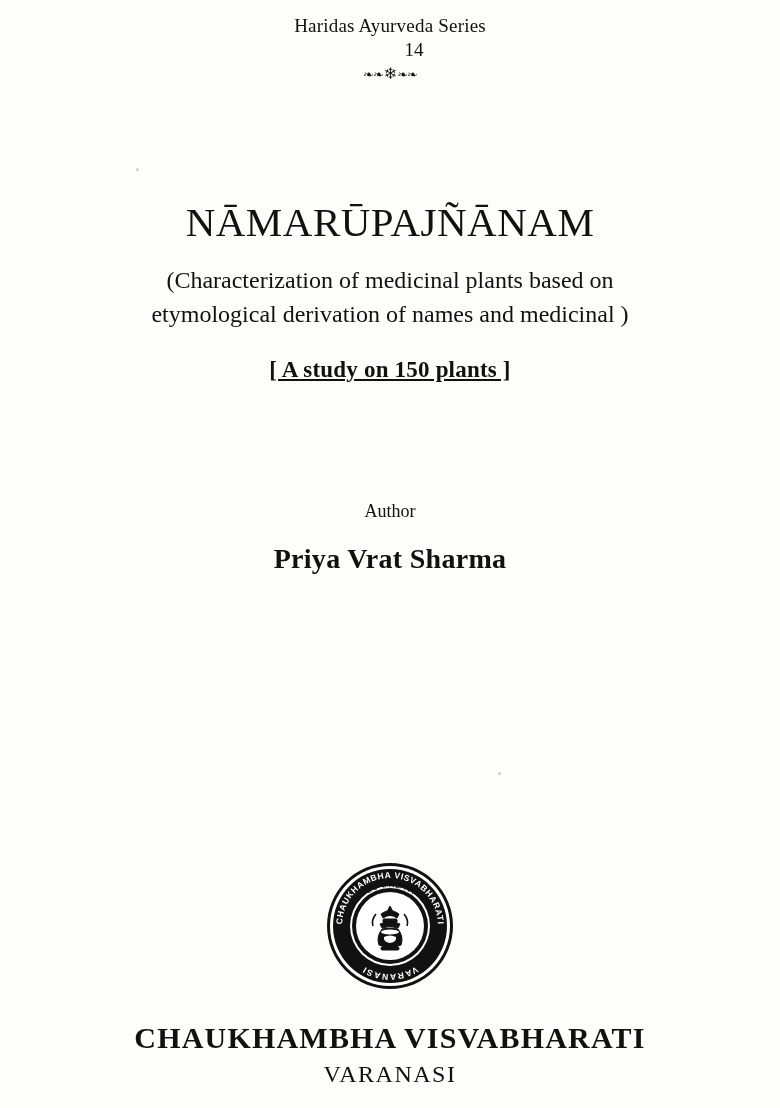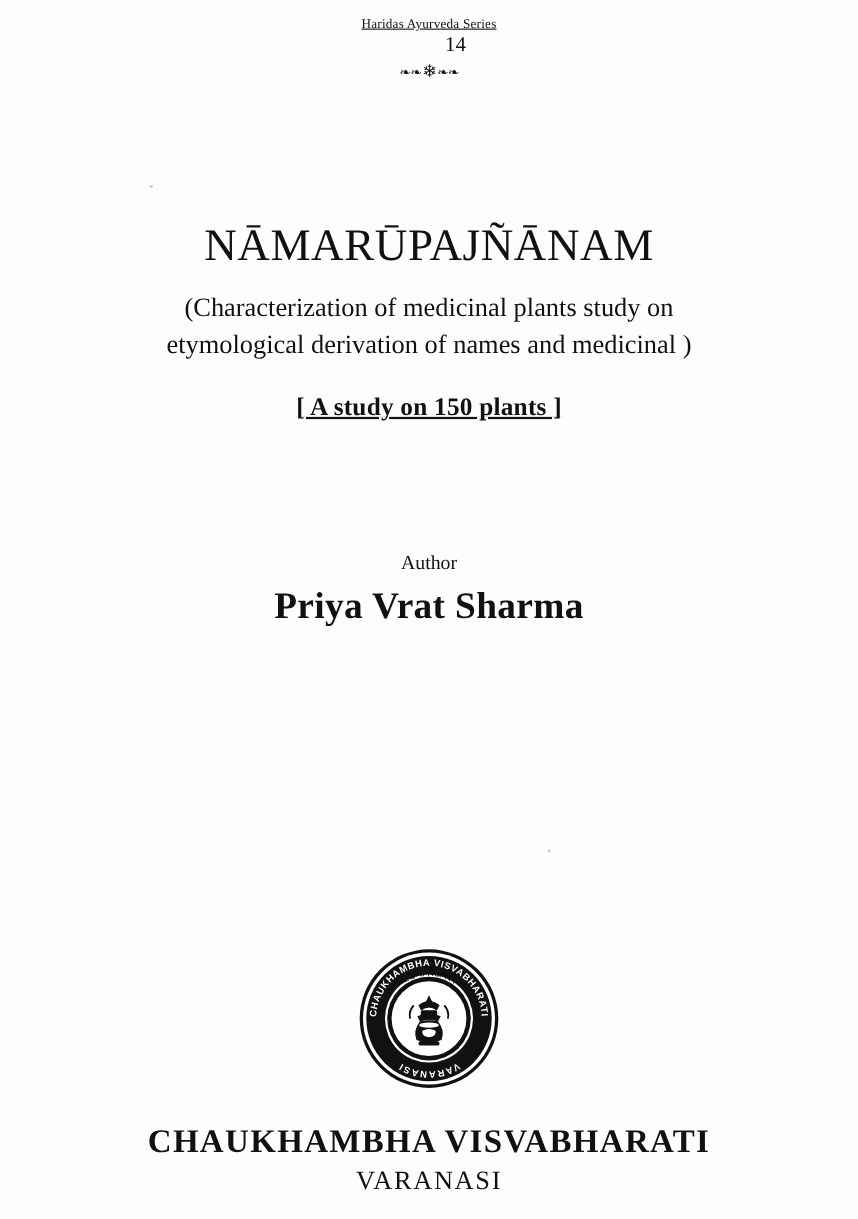--- a/index.html
+++ b/index.html
@@ -23,24 +23,23 @@
 
   
   .series-block {
     position: absolute;
     top: 14px;
     left: 0;
     right: 0;
     text-align: center;
   }
   .series-name {
-    font-size: 12px;
+    font-size: 19px;
     letter-spacing: 0.2px;
     line-height: 1.25;
-    text-decoration: underline;
   }
   .series-number {
     font-size: 19px;
     line-height: 1.3;
     padding-left: 48px;
   }
   .series-ornament {
     margin-top: 4px;
     font-size: 15px;
     letter-spacing: -1px;
@@ -95,22 +94,22 @@
     left: 0;
     right: 0;
     text-align: center;
   }
   .author-label {
     font-size: 18px;
     line-height: 1.3;
     text-align: center;
   }
   .author-name {
-    margin-top: 10px;
-    font-size: 34px;
+    margin-top: 20px;
+    font-size: 28px;
     font-weight: bold;
     letter-spacing: 0.3px;
   }
 
   
   .logo-block {
     position: absolute;
     top: 862px;
     left: 0;
     right: 0;
@@ -158,21 +157,21 @@
     <div class="series-name">Haridas Ayurveda Series</div>
     <div class="series-number">14</div>
     <div class="series-ornament">
       <span class="orn-left">❧❧</span><span class="orn-mid">❄</span><span class="orn-right">❧❧</span>
     </div>
   </div>
 
   <div class="title-block">
     <h1 class="main-title">NĀMARŪPAJÑĀNAM</h1>
     <div class="subtitle">
-      <div>(Characterization of medicinal plants study on</div>
+      <div>(Characterization of medicinal plants based on</div>
       <div>etymological derivation of names and medicinal )</div>
     </div>
     <div class="study-line">[ A study on 150 plants ]</div>
   </div>
 
   <div class="author-block">
     <div class="author-label">Author</div>
     <div class="author-name">Priya Vrat Sharma</div>
   </div>
 

